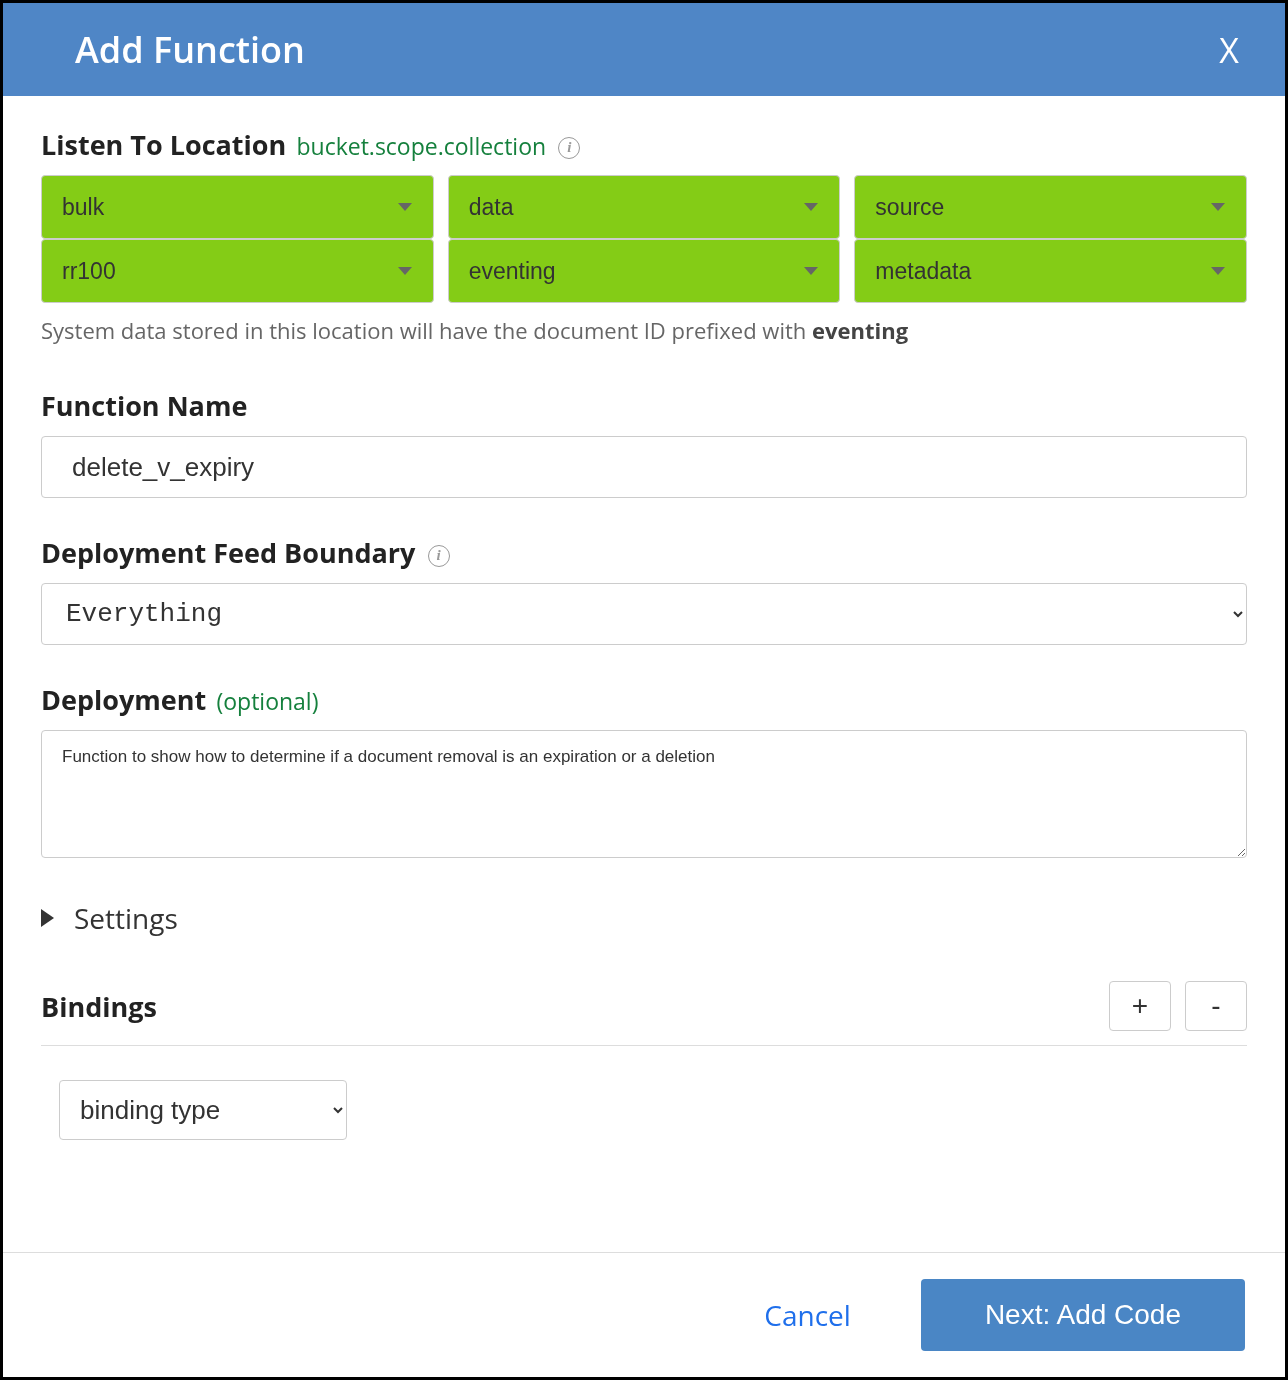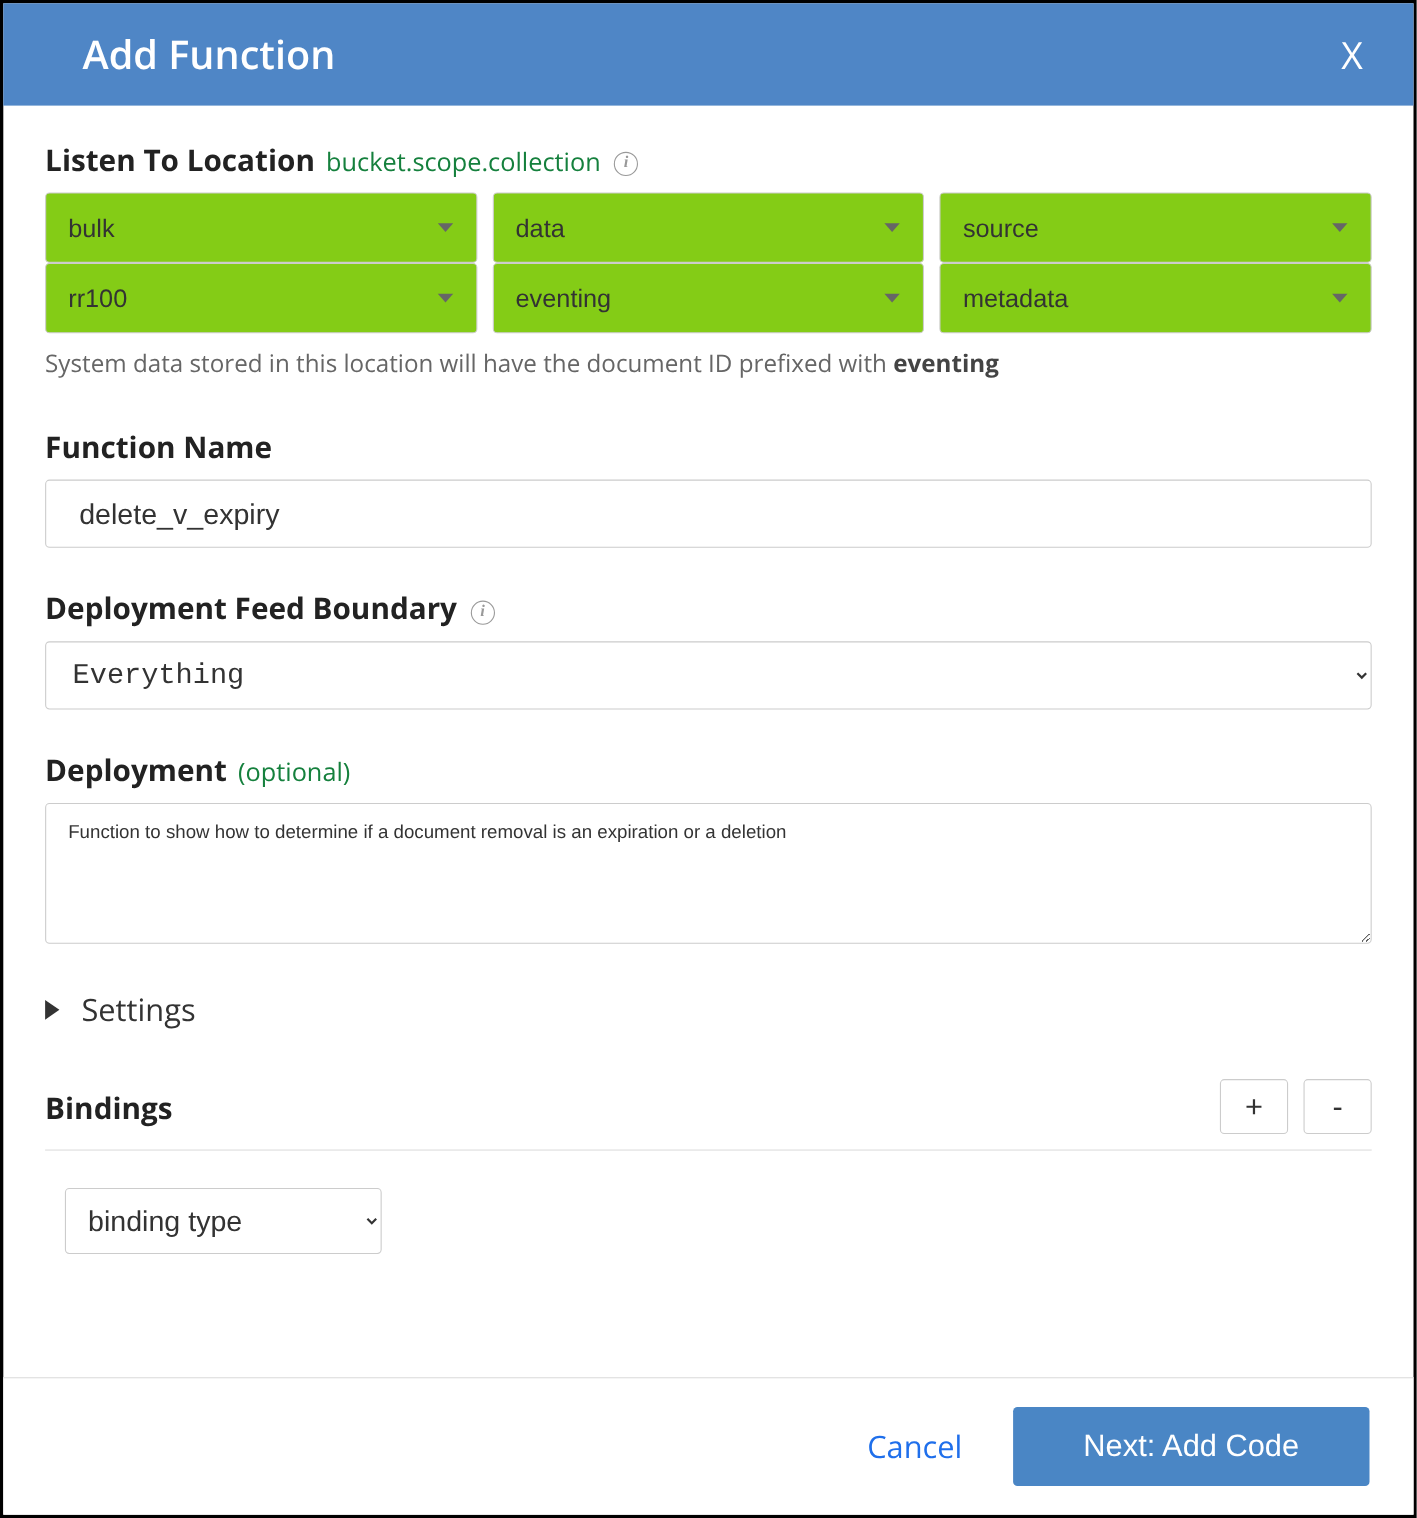--- a/index.html
+++ b/index.html
@@ -213,21 +213,21 @@
     background: #fff;
     width: 288px;
   }
   .modal-footer {
     border-top: 1px solid #ddd;
     background:#fff;
     padding: 26px 40px;
     display: flex;
     justify-content: flex-end;
     align-items: center;
-    gap: 46px;
+    gap: 70px;
   }
   .cancel-link {
     font-size: 28px;
     color: #1f6feb;
     cursor: pointer;
   }
   .primary-btn {
     background: #4a86c5;
     color: #fff;
     border: none;

